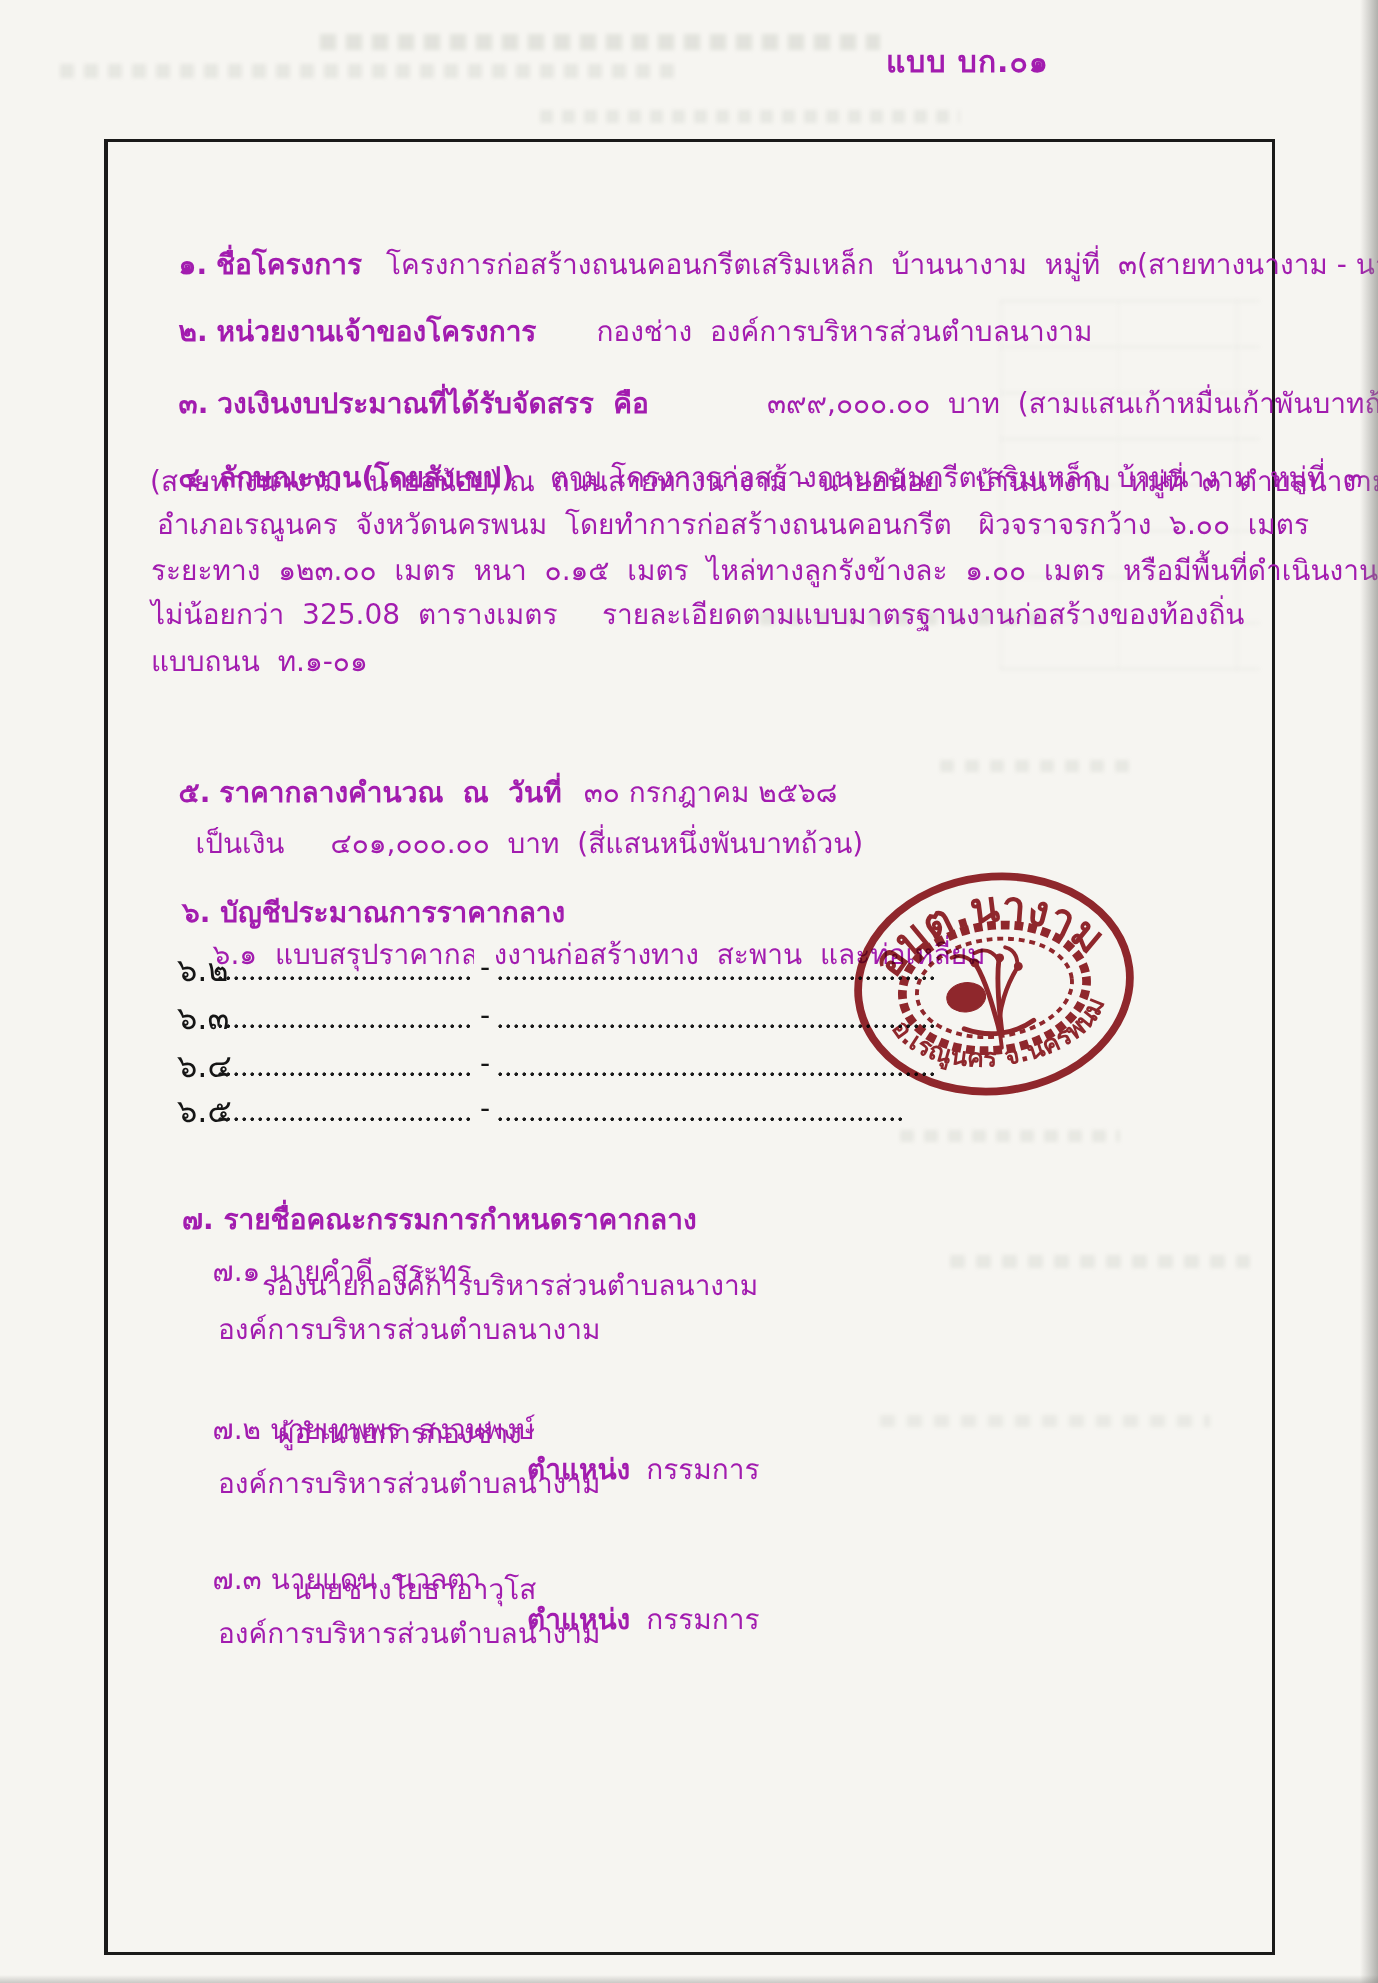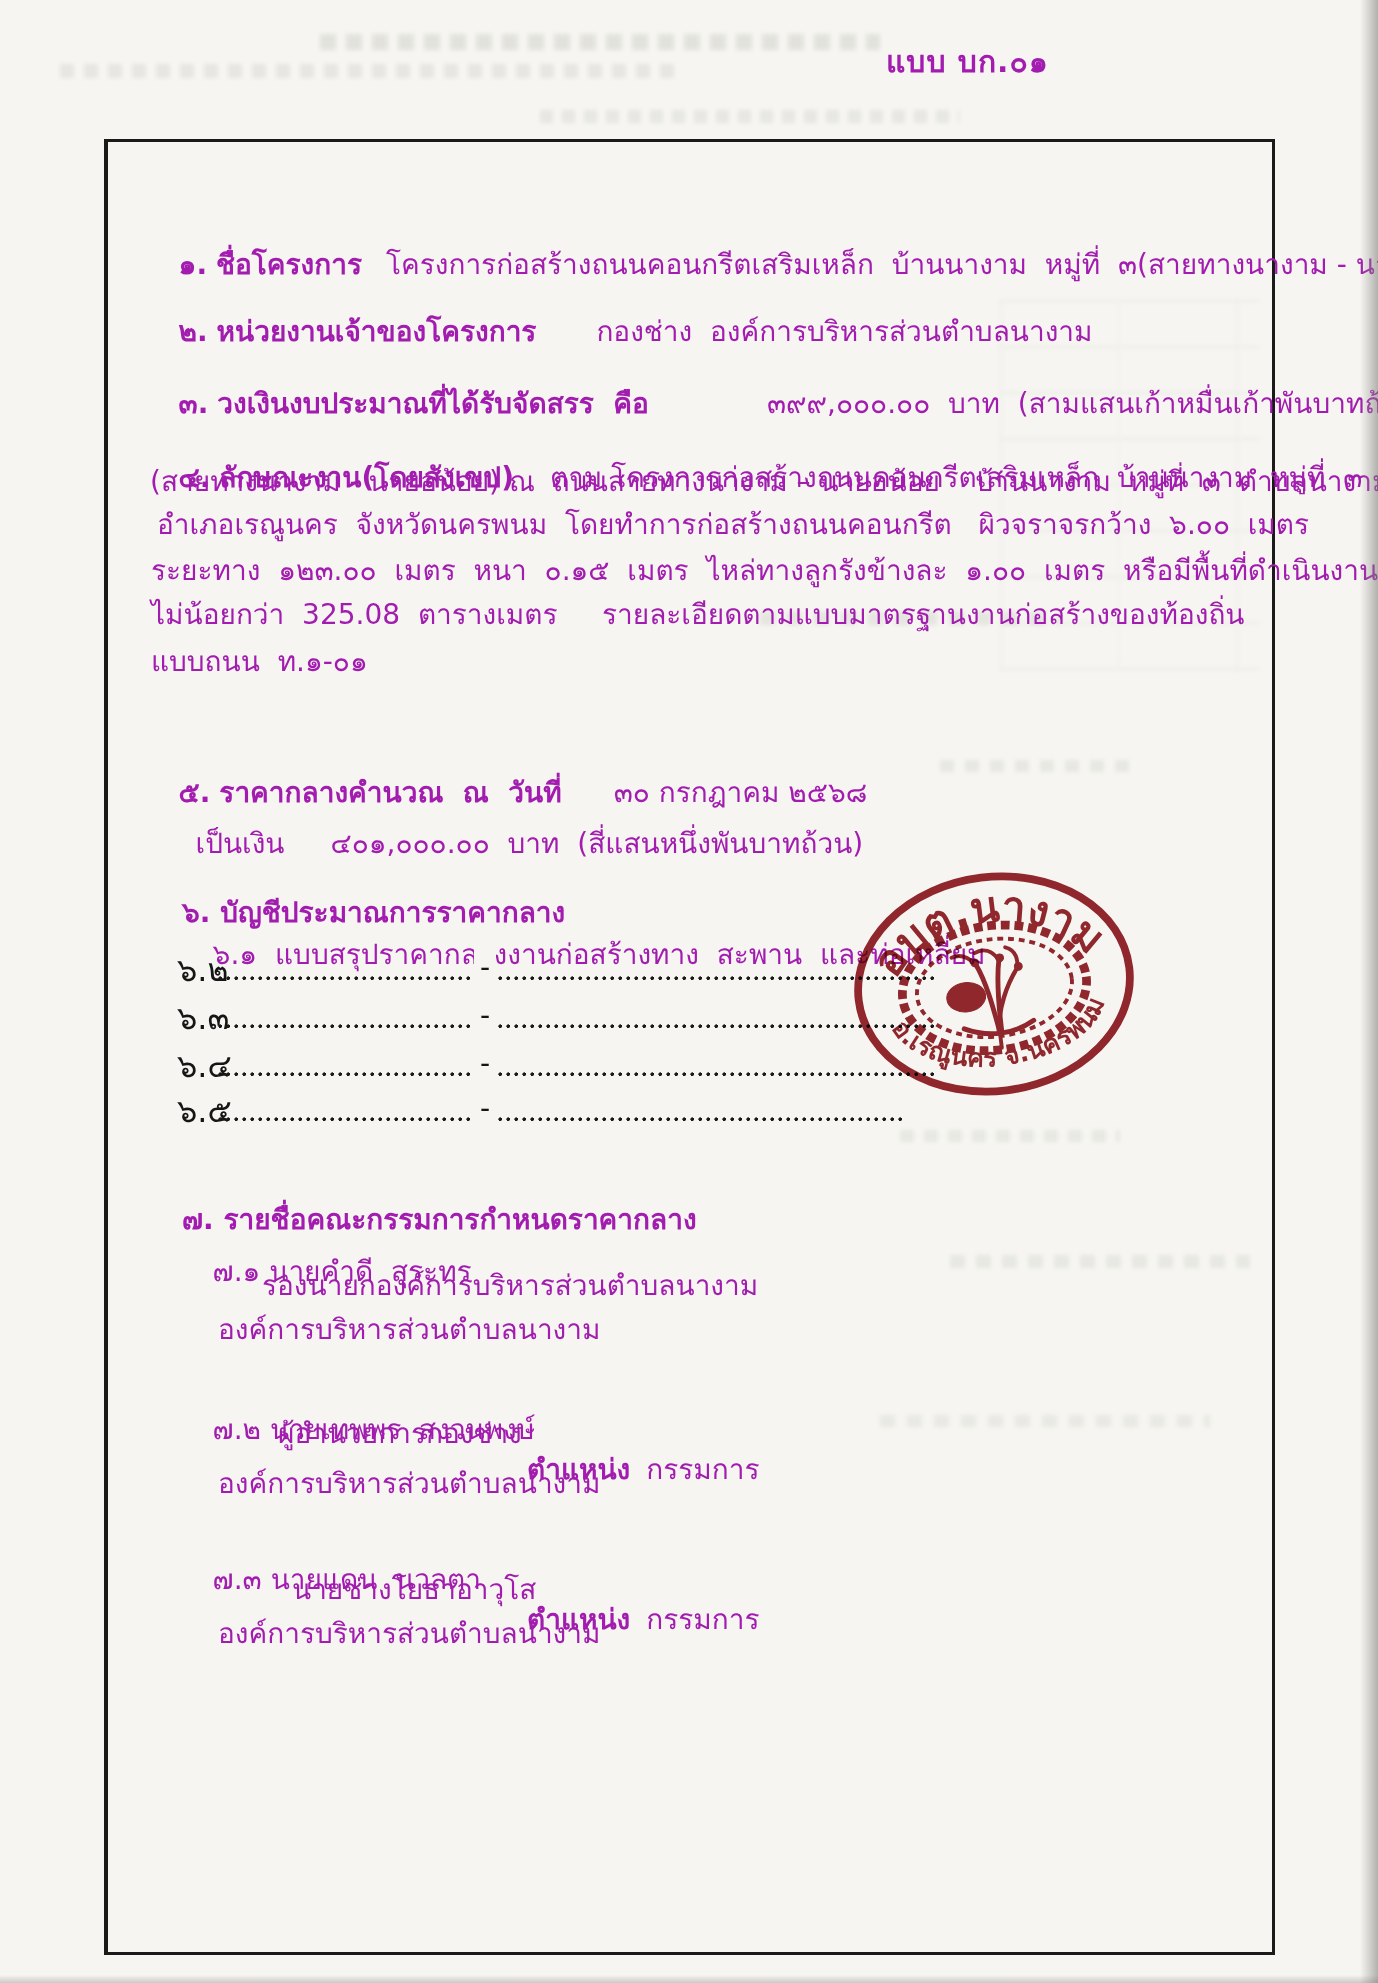--- a/index.html
+++ b/index.html
@@ -36,21 +36,21 @@
   
   .s1{top:205px;left:143px;}       .s1 .val{margin-left:24px;}
   .s2{top:272px;left:143px;}       .s2 .val{margin-left:60px;}
   .s3{top:344px;left:143px;}       .s3 .val{margin-left:118px;}
   .s4l1{top:418px;left:143px;}     .s4l1 .val{margin-left:36px;}
   .s4l2{top:462px;left:150px;}
   .s4l3{top:505px;left:157px;text-align:right;}
   .s4l4{top:551px;left:151px;}
   .s4l5{top:595px;left:151px;}
   .s4l6{top:642px;left:151px;}
-  .s5l1{top:733px;left:143px;}     .s5l1 .val{margin-left:52px;}
+  .s5l1{top:733px;left:143px;}     .s5l1 .val{margin-left:22px;}
   .s5l2{top:784px;left:160px;}     .s5l2 .val{margin-left:46px;}
   .s6h{top:853px;left:143px;}
   .s6s1{top:895px;left:177px;}     .s6s1 .val{margin-left:18px;}
   .r62{top:950px;}.r63{top:998px;}.r64{top:1046px;}.r65{top:1091px;}
   .rowno{position:absolute;left:177px;white-space:pre;font-size:32px;line-height:40px;}
   .dots{
     position:absolute;left:218px;height:5px;
     background-image:radial-gradient(circle at 2.2px 2.2px,#191919 1.6px,transparent 2px);
     background-size:8px 5px;background-repeat:repeat-x;
   }

